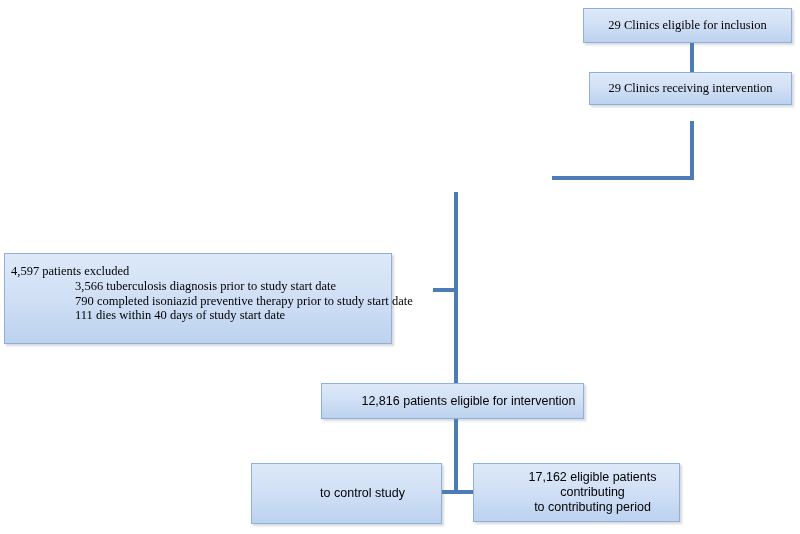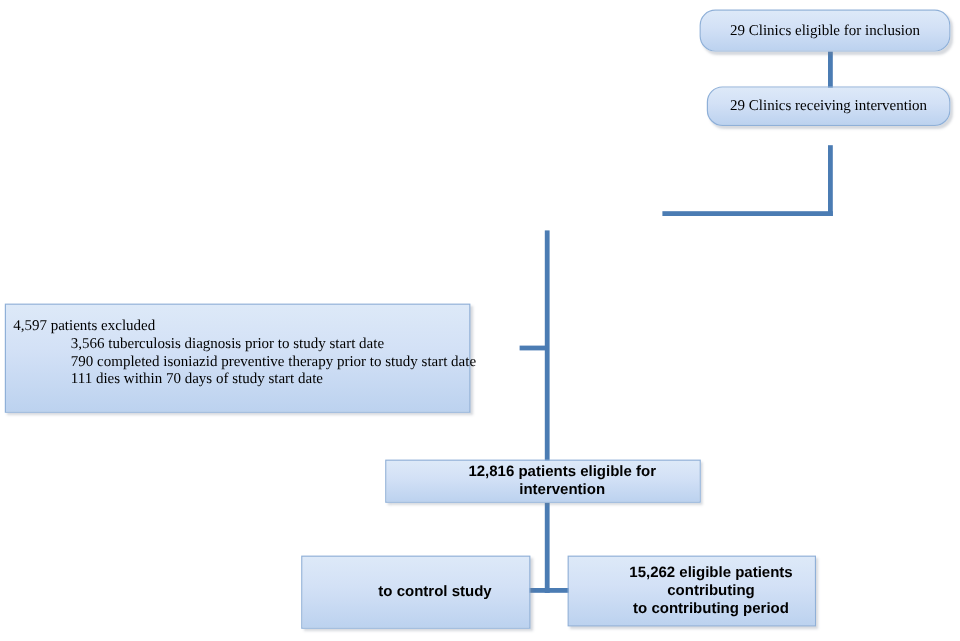--- a/index.html
+++ b/index.html
@@ -38,25 +38,24 @@
     display: flex;
     align-items: center;
     justify-content: center;
     color: #000000;
     line-height: 1.18;
   }
   .node-serif {
     font-family: "Liberation Serif", serif;
     font-weight: normal;
     font-size: 12.5px;
-    border-radius: 13px;
   }
   .node-bold {
     font-family: "Liberation Sans", sans-serif;
-    font-weight: bold;
+    font-weight: normal;
     font-size: 12.5px;
     text-align: center;
     padding-left: 32px;
   }
 
   
   #node-clinics-eligible {
     left: 583px; top: 8px; width: 209px; height: 35px;
   }
   #node-clinics-intervention {
@@ -82,21 +81,21 @@
 
   
   .excl-head {
     font-family: "Liberation Serif", serif;
     font-size: 12.5px;
     white-space: nowrap;
   }
   .excl-sub {
     font-family: "Liberation Serif", serif;
     font-size: 12.5px;
-    margin-left: 48px;
+    margin-left: 64px;
     white-space: nowrap;
   }
 
   .node-bold .line2 { display: block; }
 </style>
 </head>
 <body>
 
 <div id="flowchart">
 
@@ -118,31 +117,31 @@
 
   <div class="node node-serif" id="node-clinics-eligible">29 Clinics eligible for inclusion</div>
 
   <div class="node node-serif" id="node-clinics-intervention">29 Clinics receiving intervention</div>
 
 
   <div class="node" id="node-excluded">
     <div class="excl-head">4,597 patients excluded</div>
     <div class="excl-sub">3,566 tuberculosis diagnosis prior to study start date</div>
     <div class="excl-sub">790 completed isoniazid preventive therapy prior to study start date</div>
-    <div class="excl-sub">111 dies within 70 days of study start date</div>
+    <div class="excl-sub">111 dies within 40 days of study start date</div>
   </div>
 
   <div class="node node-bold" id="node-eligible-intervention">12,816 patients eligible for intervention</div>
 
   <div class="node node-bold" id="node-control-period">
     <div>
       <span class="line2">to control study</span>
     </div>
   </div>
 
   <div class="node node-bold" id="node-intervention-period">
     <div>
-      <span>15,262 eligible patients contributing</span>
+      <span>17,162 eligible patients contributing</span>
       <span class="line2">to contributing period</span>
     </div>
   </div>
 
 </div>
 
 </body></html>

